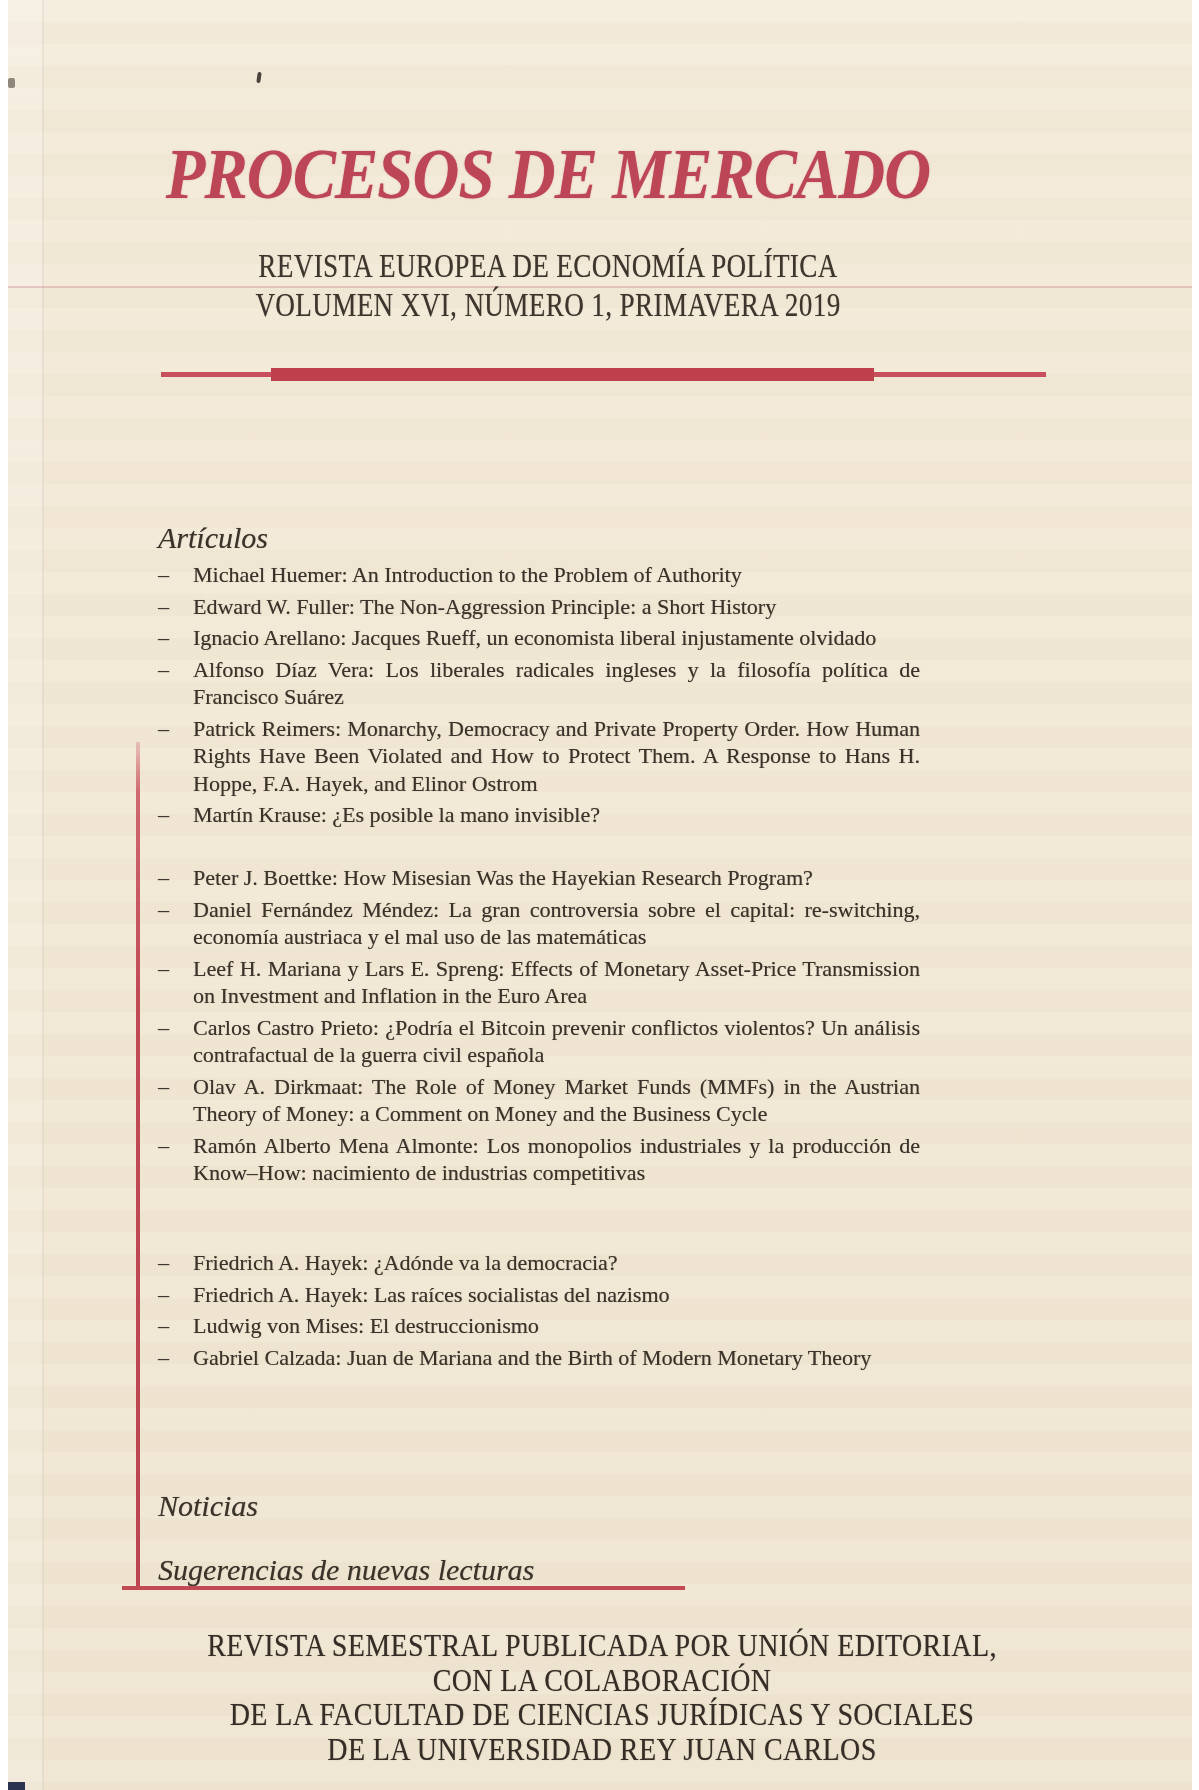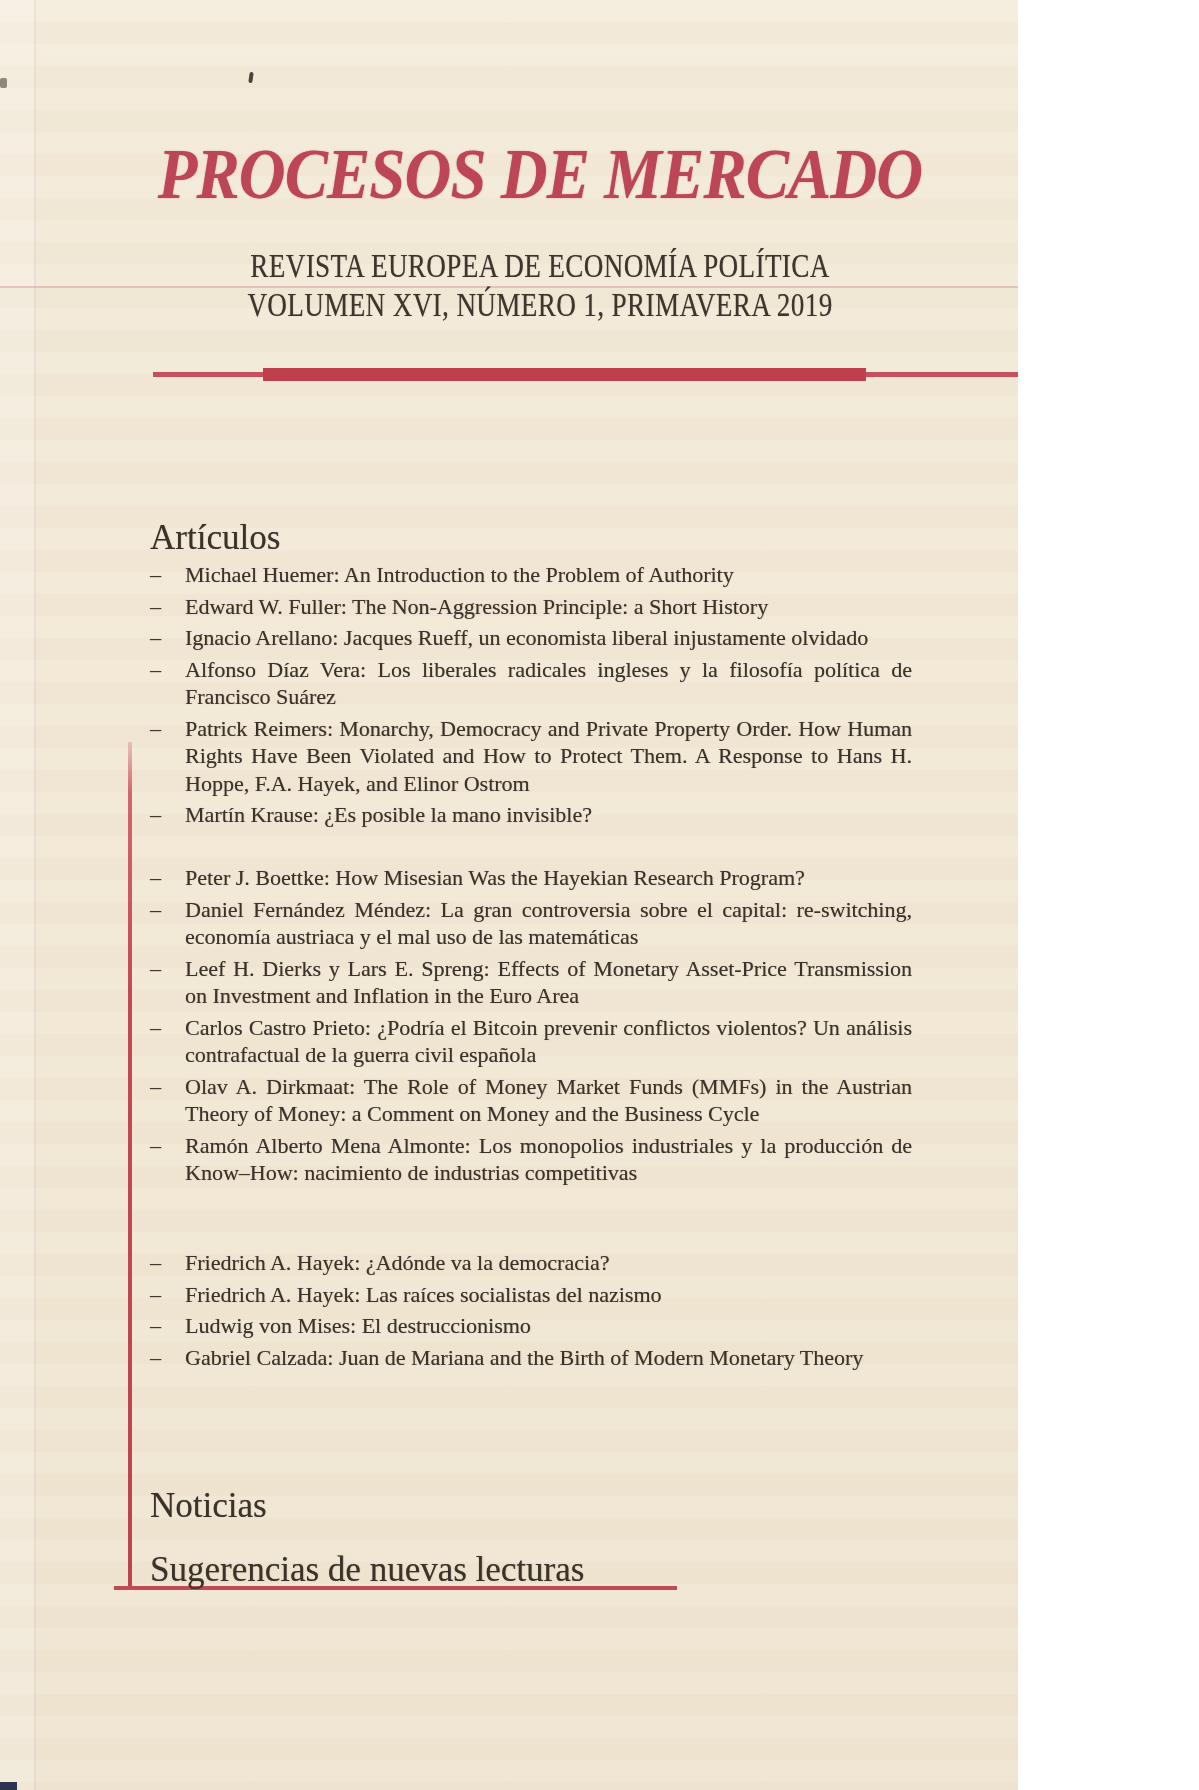--- a/index.html
+++ b/index.html
@@ -1,19 +1,19 @@
 <!DOCTYPE html>
 <html><head>
 <meta charset="utf-8">
 <style>
   html,body{margin:0;padding:0;}
   .page{
-    position:relative;width:1018px;height:1790px;overflow:hidden;
+    position:relative;width:1184px;height:1790px;overflow:hidden;
     background:linear-gradient(180deg,#f5edde 0%,#f3ead8 6%,#f2e8d5 45%,#f0e6d2 80%,#efe5d1 100%);
-    font-family:"Liberation Serif",serif;color:#3b332a;
+    font-family:"Liberation Serif",serif;color:#3b332a;margin-left:8px;
   }
   .scan-bands{position:absolute;inset:0;pointer-events:none;
     background:repeating-linear-gradient(180deg,rgba(255,255,255,0.05) 0 22px,rgba(190,168,138,0.04) 22px 44px);}
   .scan-left-strip{position:absolute;left:0;top:0;width:34px;height:1790px;
     background:rgba(255,255,255,0.18);border-right:2px solid rgba(130,110,85,0.10);}
   .scan-speck{position:absolute;left:0;top:78px;width:7px;height:10px;border-radius:2px;background:rgba(90,82,70,0.65);}
   .scan-tick{position:absolute;left:249px;top:72px;width:4px;height:11px;border-radius:2px;background:#4a443c;transform:rotate(8deg);}
   .scan-pink-line{position:absolute;left:0;top:286px;width:1199px;height:2px;background:rgba(205,140,150,0.40);}
   .corner-mark{position:absolute;left:0;top:1782px;width:17px;height:8px;background:#2a3450;}
 
@@ -36,21 +36,21 @@
   .rule-thick{position:absolute;left:263px;top:368px;width:603px;height:13px;background:#bf404d;}
 
   .red-vline{position:absolute;left:128px;top:742px;width:4px;height:848px;
     background:linear-gradient(180deg,rgba(201,79,90,0.25) 0%,rgba(198,72,85,0.8) 6%,#c24a55 30%,#bc4450 100%);}
   .red-hline{position:absolute;left:114px;top:1586px;width:563px;height:4px;background:#c24a54;}
 
   .toc{position:absolute;inset:0;}
   .section{position:absolute;left:150px;width:762px;}
   .section-0{top:523px;} .section-1{top:856px;} .section-2{top:1241px;}
   .section-3{top:1428px;} .section-4{top:1491px;} .section-5{top:1555px;}
-  .heading{font-size:35px;line-height:30px;
+  .heading{font-style:italic;font-size:30px;line-height:30px;
     text-shadow:0.3px 0.3px 0.8px rgba(59,51,42,0.5);}
   .items{margin:8px 0 0 35px;}
   .item{position:relative;font-size:22px;line-height:27.5px;text-align:justify;margin-bottom:4px;
     text-shadow:0.3px 0.3px 0.7px rgba(59,51,42,0.5);}
   .item .dash{position:absolute;left:-35px;top:0;}
   .item .it{}
 
   .footer{position:absolute;top:1629px;left:0;width:1188px;}
   .fline{text-align:center;font-size:31px;line-height:34.5px;letter-spacing:0.5px;color:#362e26;
     transform:scaleX(0.9);transform-origin:50% 50%;
@@ -85,21 +85,21 @@
           <div class="item"><span class="dash">–</span><span class="ro">Ignacio Arellano: </span><span class="it">Jacques Rueff, un economista liberal injustamente olvidado</span></div>
           <div class="item"><span class="dash">–</span><span class="ro">Alfonso Díaz Vera: </span><span class="it">Los liberales radicales ingleses y la filosofía política de Francisco Suárez</span></div>
           <div class="item"><span class="dash">–</span><span class="ro">Patrick Reimers: </span><span class="it">Monarchy, Democracy and Private Property Order. How Human Rights Have Been Violated and How to Protect Them. A Response to Hans H. Hoppe, F.A. Hayek, and Elinor Ostrom</span></div>
           <div class="item"><span class="dash">–</span><span class="ro">Martín Krause: </span><span class="it">¿Es posible la mano invisible?</span></div>
         </div>
       </section>
       <section class="section section-1">
         <div class="items">
           <div class="item"><span class="dash">–</span><span class="ro">Peter J. Boettke: </span><span class="it">How Misesian Was the Hayekian Research Program?</span></div>
           <div class="item"><span class="dash">–</span><span class="ro">Daniel Fernández Méndez: </span><span class="it">La gran controversia sobre el capital: re-switching, economía austriaca y el mal uso de las matemáticas</span></div>
-          <div class="item"><span class="dash">–</span><span class="ro">Leef H. Dierks y Lars E. Spreng: </span><span class="it">Effects of Monetary Asset-Price Transmission on Investment and Inflation in the Euro Area</span></div>
+          <div class="item"><span class="dash">–</span><span class="ro">Leef H. Mariana y Lars E. Spreng: </span><span class="it">Effects of Monetary Asset-Price Transmission on Investment and Inflation in the Euro Area</span></div>
           <div class="item"><span class="dash">–</span><span class="ro">Carlos Castro Prieto: </span><span class="it">¿Podría el Bitcoin prevenir conflictos violentos? Un análisis contrafactual de la guerra civil española</span></div>
           <div class="item"><span class="dash">–</span><span class="ro">Olav A. Dirkmaat: </span><span class="it">The Role of Money Market Funds (MMFs) in the Austrian Theory of Money: a Comment on Money and the Business Cycle</span></div>
           <div class="item"><span class="dash">–</span><span class="ro">Ramón Alberto Mena Almonte: </span><span class="it">Los monopolios industriales y la producción de </span><span class="ro">Know–How: </span><span class="it">nacimiento de industrias competitivas</span></div>
         </div>
       </section>
       <section class="section section-2">
         <div class="items">
           <div class="item"><span class="dash">–</span><span class="ro">Friedrich A. Hayek: </span><span class="it">¿Adónde va la democracia?</span></div>
           <div class="item"><span class="dash">–</span><span class="ro">Friedrich A. Hayek: </span><span class="it">Las raíces socialistas del nazismo</span></div>
           <div class="item"><span class="dash">–</span><span class="ro">Ludwig von Mises: </span><span class="it">El destruccionismo</span></div>
@@ -107,15 +107,21 @@
         </div>
       </section>
       <section class="section section-4">
         <div class="heading">Noticias</div>
       </section>
       <section class="section section-5">
         <div class="heading">Sugerencias de nuevas lecturas</div>
       </section>
     </main>
 
+  <footer class="footer">
+    <div class="fline">REVISTA SEMESTRAL PUBLICADA POR UNIÓN EDITORIAL,</div>
+    <div class="fline">CON LA COLABORACIÓN</div>
+    <div class="fline">DE LA FACULTAD DE CIENCIAS JURÍDICAS Y SOCIALES</div>
+    <div class="fline">DE LA UNIVERSIDAD REY JUAN CARLOS</div>
+  </footer>
 
   <div class="corner-mark"></div>
 </div>
 
 </body></html>

